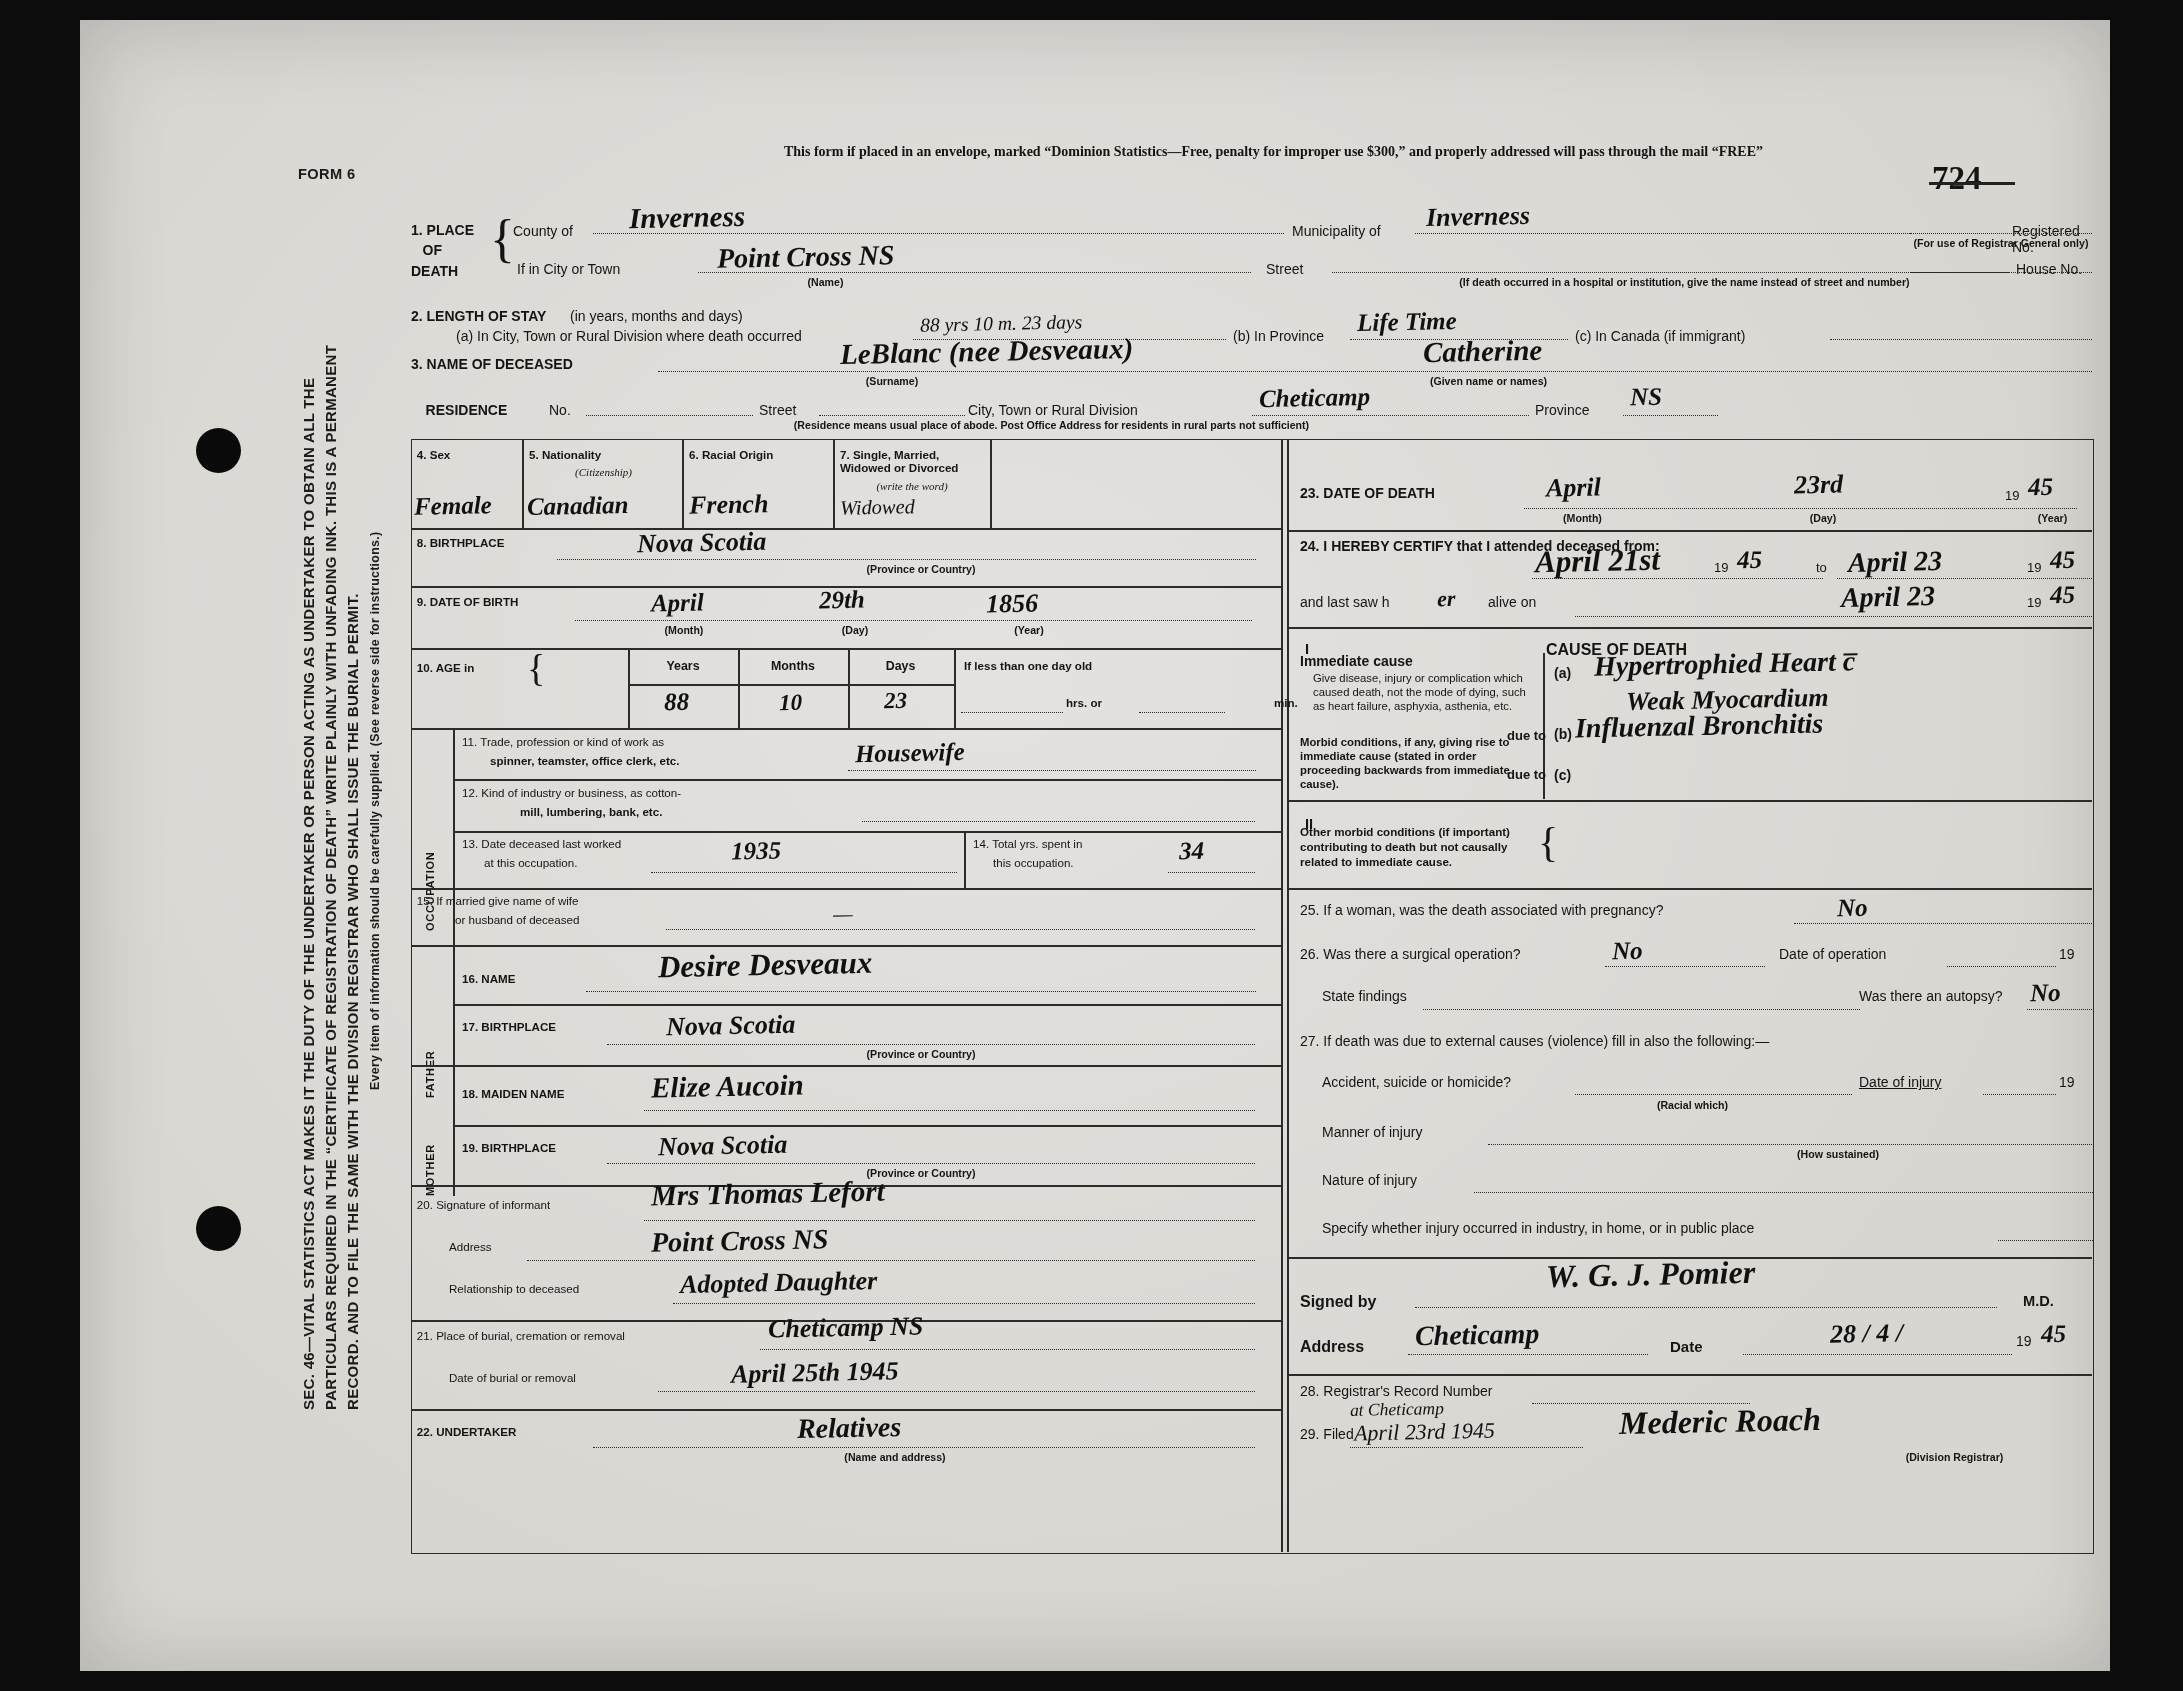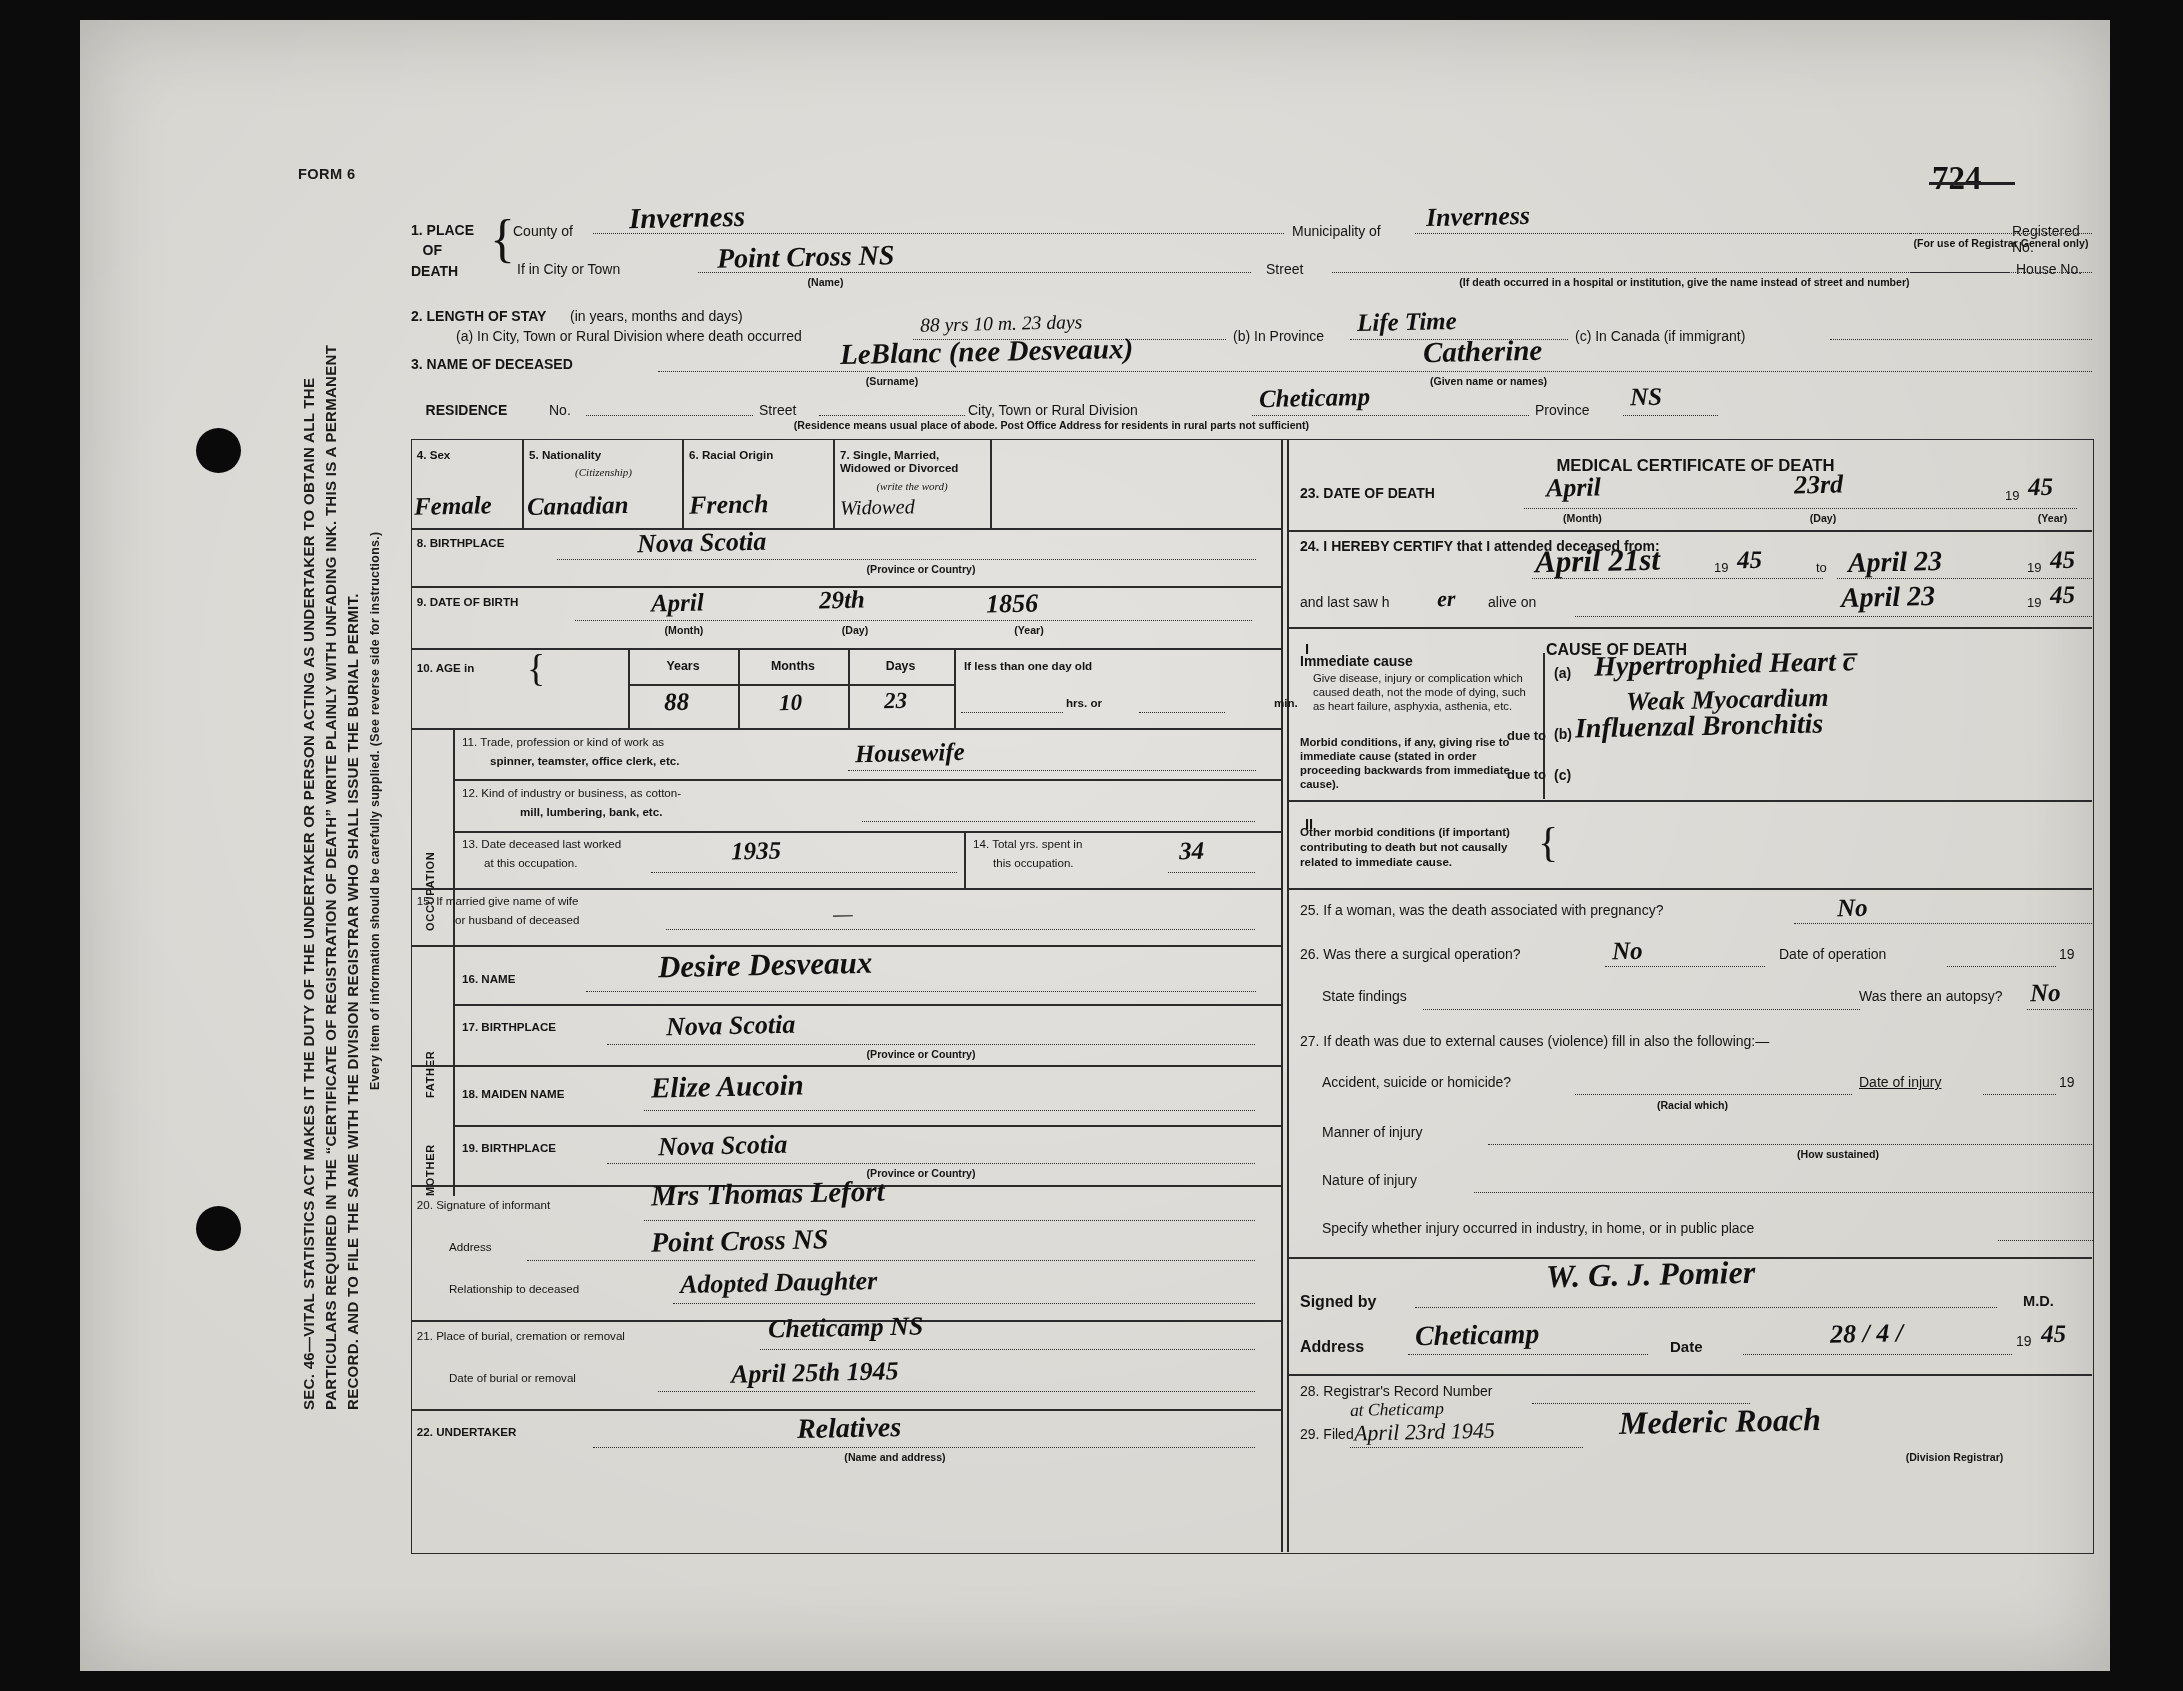--- a/index.html
+++ b/index.html
@@ -60,20 +60,21 @@
     <div class="hole" id="hole1"></div>
     <div class="hole" id="hole2"></div>
 
     <div class="formno">FORM 6</div>
 
     <div class="vert" id="vert-main">SEC. 46—VITAL STATISTICS ACT MAKES IT THE DUTY OF THE UNDERTAKER OR PERSON ACTING AS UNDERTAKER TO OBTAIN ALL THE PARTICULARS REQUIRED IN THE “CERTIFICATE OF REGISTRATION OF DEATH” WRITE PLAINLY WITH UNFADING INK. THIS IS A PERMANENT RECORD. AND TO FILE THE SAME WITH THE DIVISION REGISTRAR WHO SHALL ISSUE THE BURIAL PERMIT.</div>
     <div class="vert" id="vert-sub">Every item of information should be carefully supplied.   (See reverse side for instructions.)</div>
 
     <div id="doc">
 
+      <div class="env-line">This form if placed in an envelope, marked “Dominion Statistics—Free, penalty for improper use $300,” and properly addressed will pass through the mail “FREE”</div>
       <div class="certno">
         <span>724</span>
         <span class="strike"></span>
       </div>
 
       <div class="lbl" style="left:0;top:70px;">1. PLACE</div>
       <div class="lbl" style="left:11.6px;top:90px;">OF</div>
       <div class="lbl" style="left:0;top:111px;">DEATH</div>
       <div style="position:absolute;left:79px;top:69px;font-size:52px;line-height:52px;">{</div>
 
@@ -267,21 +268,20 @@
       <div class="lbl-sm" style="left:38px;top:1227px;font-weight:normal;">Date of burial or removal</div>
       <div class="dots" style="left:247px;top:1247px;width:597px;"></div>
       <div class="hw b" style="left:320px;top:1214px;font-size:26px;">April 25th  1945</div>
 
       <div class="hline" style="left:0;top:1265px;width:870px;"></div>
       <div class="lbl-sm" style="left:5.8px;top:1281px;">22. UNDERTAKER</div>
       <div class="dots" style="left:182px;top:1303px;width:662px;"></div>
       <div class="hw b" style="left:386px;top:1268px;font-size:28px;">Relatives</div>
       <div class="cap" style="left:364px;top:1307px;width:240px;">(Name and address)</div>
 
-      <div class="lbl" style="left:895px;top:304px;width:779px;text-align:center;font-size:16.7px;">MEDICAL CERTIFICATE OF DEATH</div>
 
       <div class="lbl-sm" style="left:889px;top:341px;font-size:14px;">23. DATE OF DEATH</div>
       <div class="dots" style="left:1113px;top:364px;width:553px;"></div>
       <div class="hw b" style="left:1135px;top:329px;font-size:26px;">April</div>
       <div class="hw b" style="left:1383px;top:326px;font-size:26px;">23rd</div>
       <div class="lbl-sm" style="left:1594px;top:344px;font-weight:normal;font-size:13px;">19</div>
       <div class="hw b" style="left:1617px;top:329px;font-size:25px;">45</div>
       <div class="cap" style="left:1106px;top:368px;width:131px;">(Month)</div>
       <div class="cap" style="left:1361px;top:368px;width:102px;">(Day)</div>
       <div class="cap" style="left:1587px;top:368px;width:109px;">(Year)</div>

